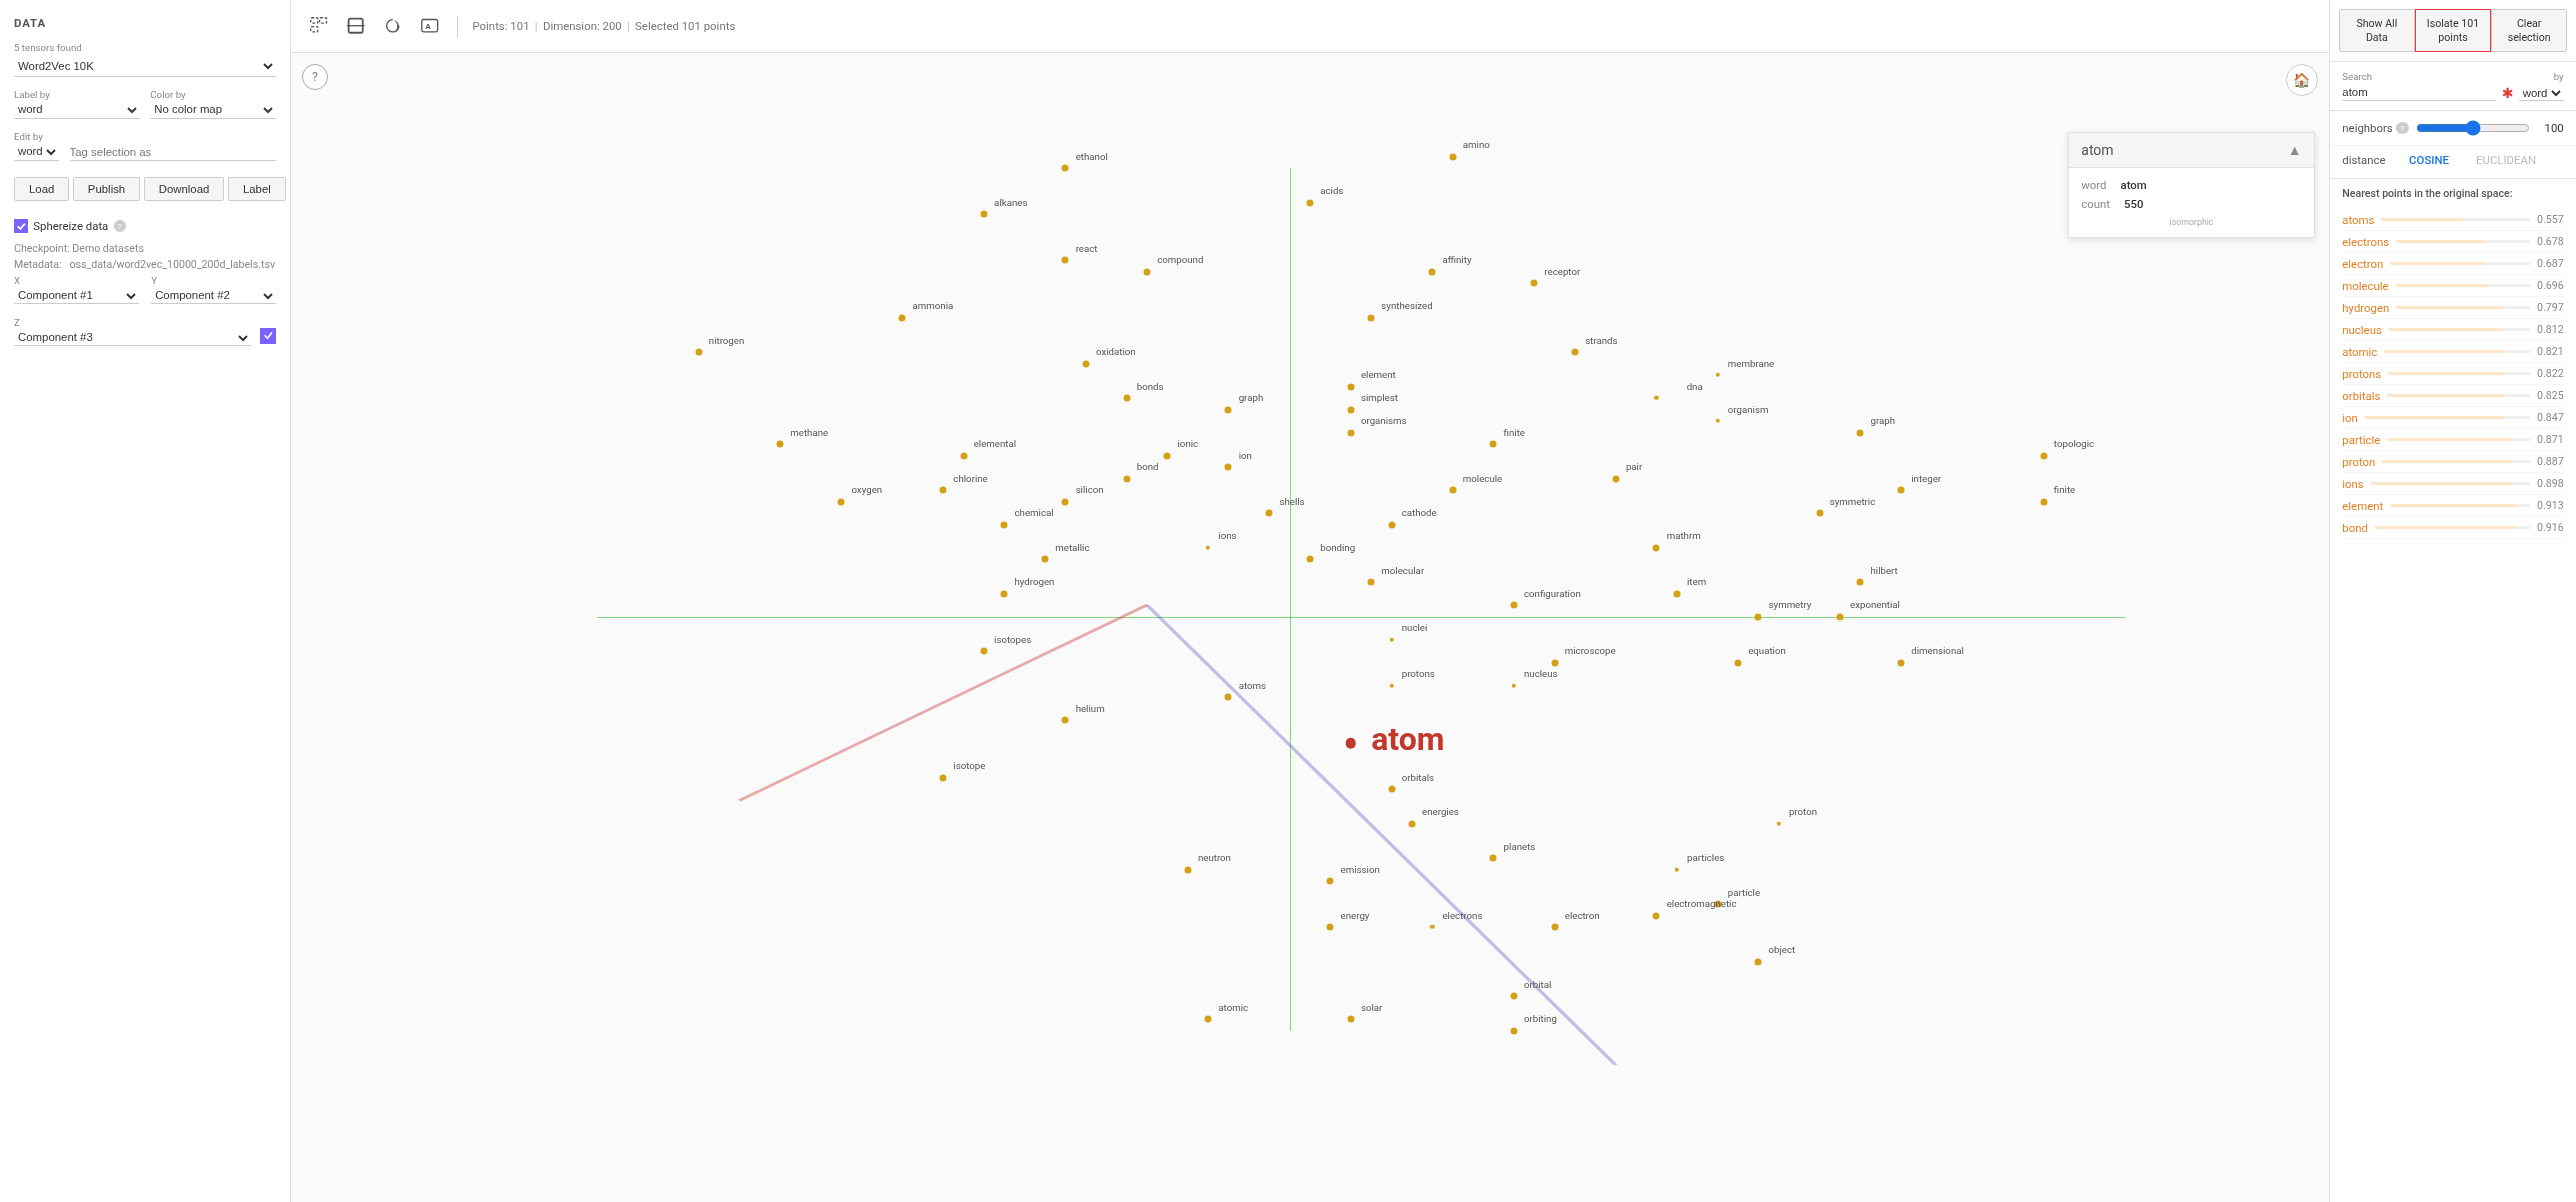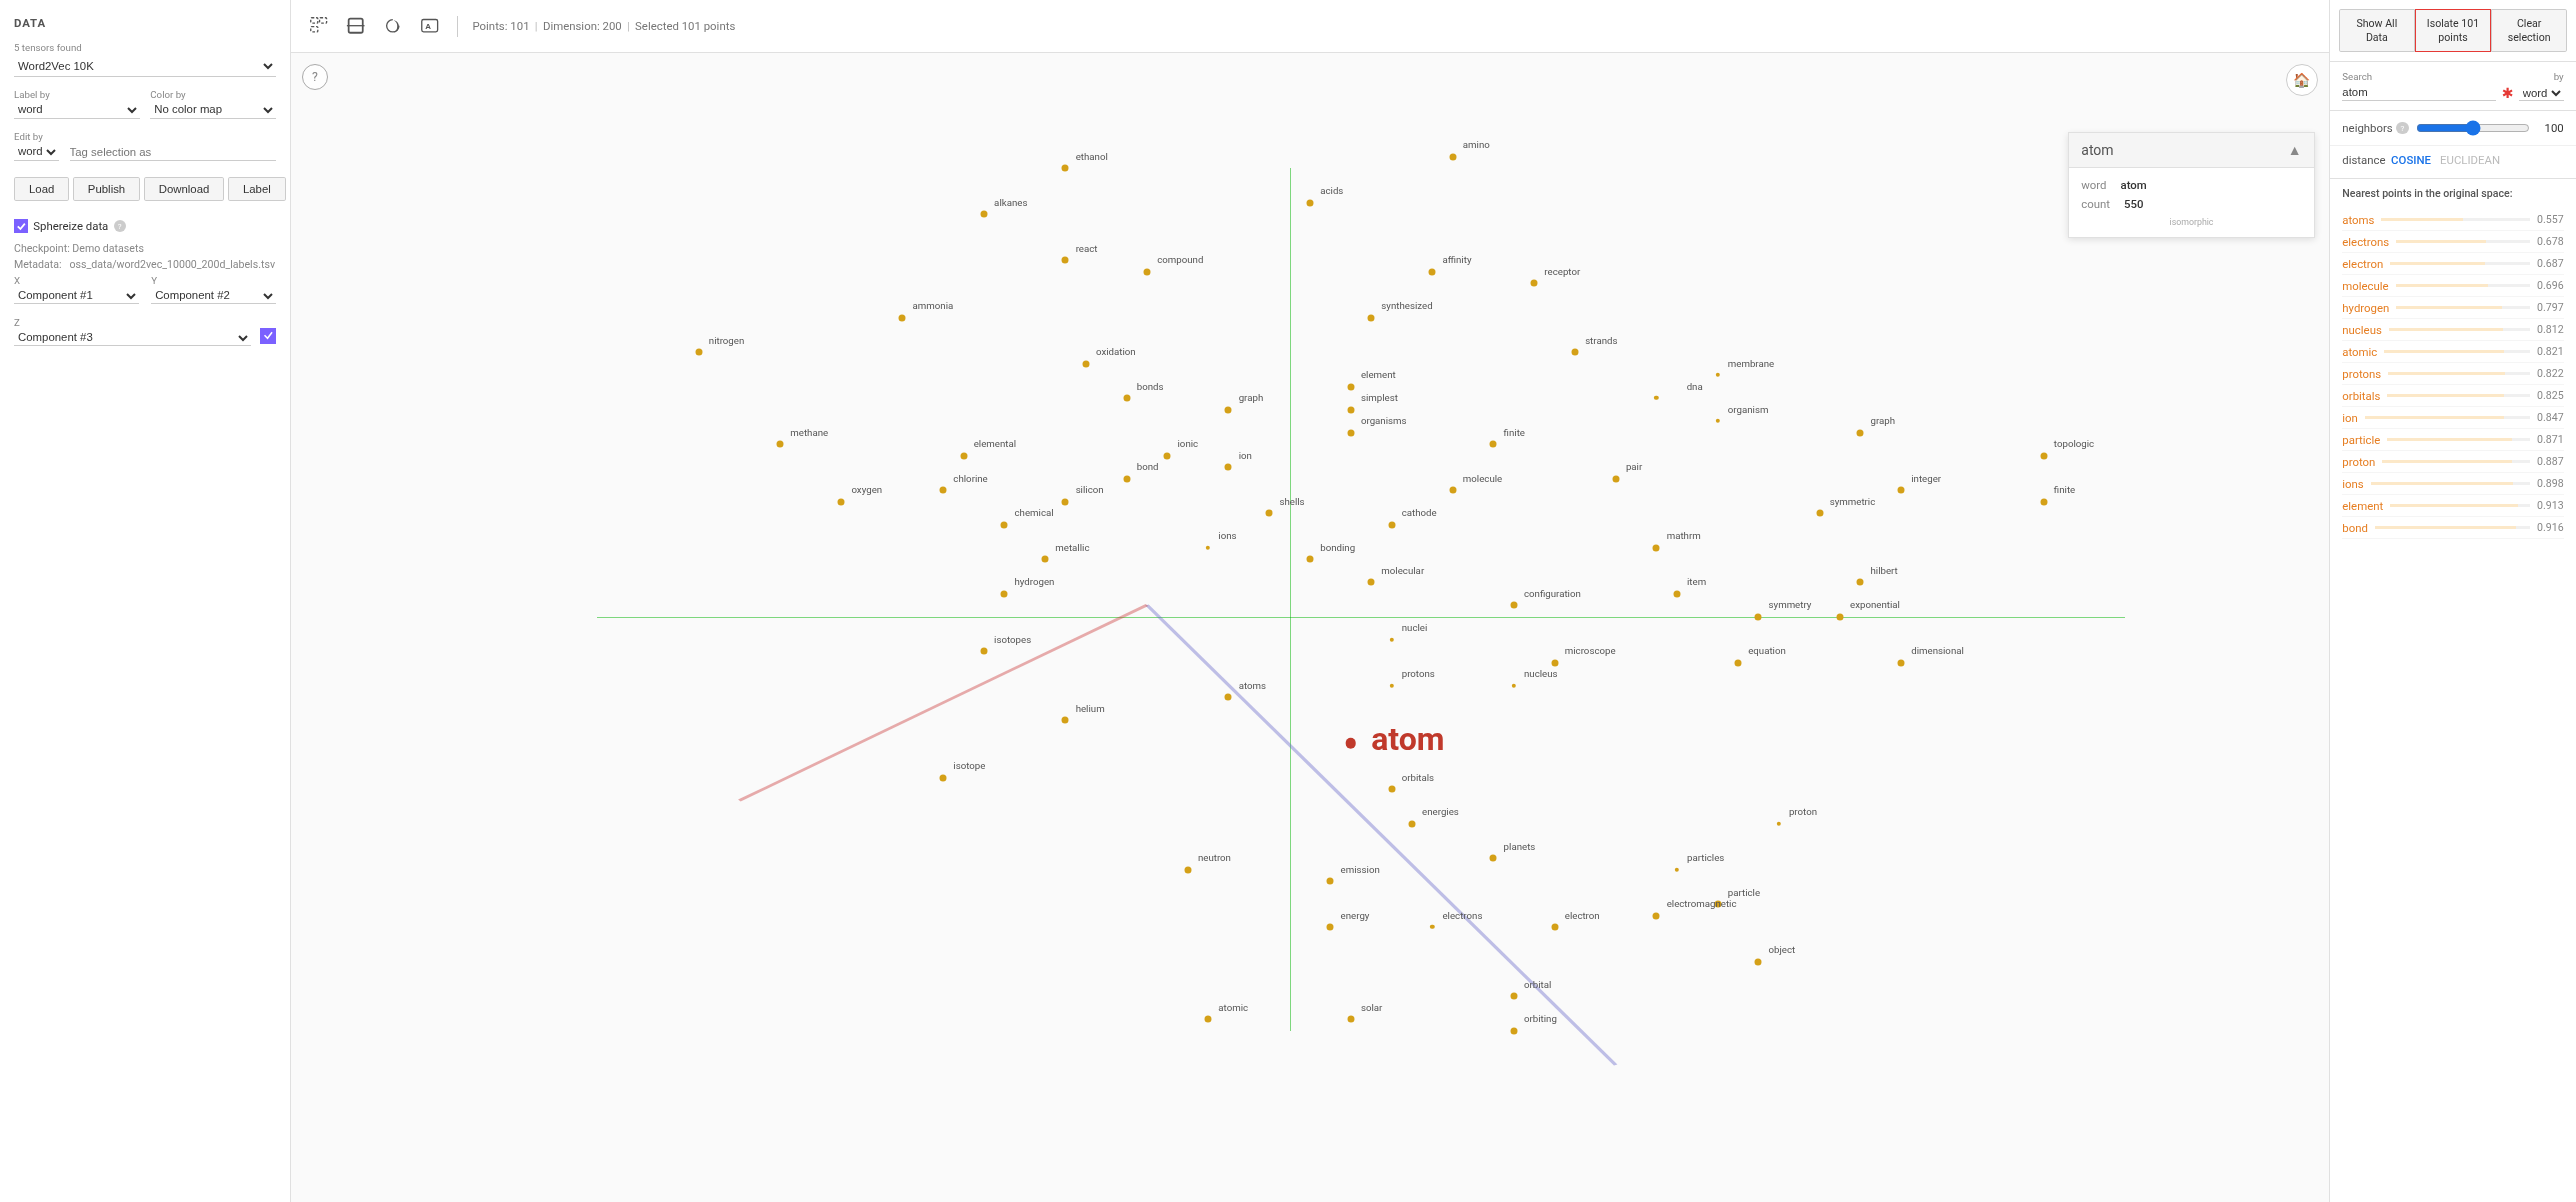--- a/index.html
+++ b/index.html
@@ -471,21 +471,21 @@
       font-size: 11.4px;
       color: #333;
       min-width: 26.4px;
       text-align: right;
     }
 
     .distance-row {
       display: flex;
       align-items: center;
       padding: 5.3px 12.3px 8.8px;
-      gap: 2px;
+      gap: 20px;
       border-bottom: 0.9px solid #e0e0e0;
     }
     .distance-label {
       font-size: 11.4px;
       color: #555;
     }
     .dist-option {
       font-size: 11.4px;
       cursor: pointer;
       padding: 1.8px 3.5px;

